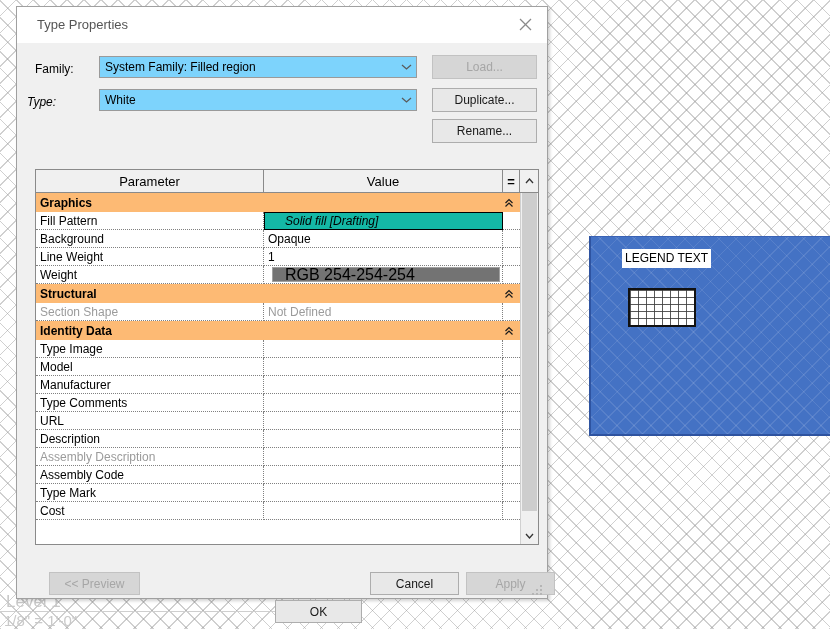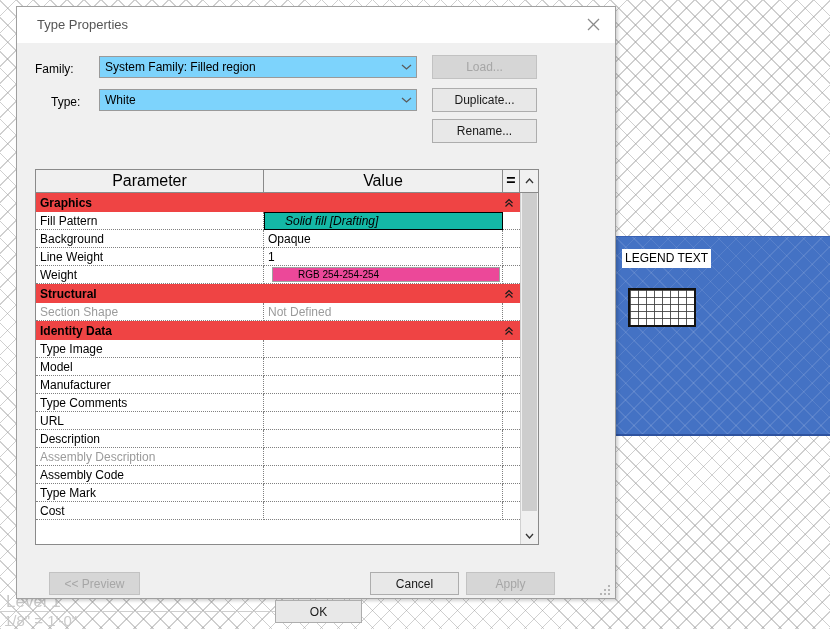--- a/index.html
+++ b/index.html
@@ -104,21 +104,21 @@
     font-family: "Liberation Sans", sans-serif;
     font-size: 15px;
     color: #c9c9c9;
     white-space: nowrap;
   }
 
   
   #dialog {
     position: absolute;
     left: 16px; top: 6px;
-    width: 600px; height: 593px;
+    width: 532px; height: 593px;
     background: #f0f0f0;
     border: 1px solid #a0a0a0;
     box-sizing: border-box;
     box-shadow: 2px 2px 3px rgba(0,0,0,.18);
   }
   #titlebar {
     height: 36px;
     background: #ffffff;
     position: relative;
     border-bottom: 1px solid #f0f0f0;
@@ -205,21 +205,21 @@
   }
   #grid-head {
     display: flex;
     height: 22px;
     flex: 0 0 auto;
     background: #f0f0f0;
     border-bottom: 1px solid #8a8a8a;
   }
   .hcell {
     display: flex; align-items: center; justify-content: center;
-    font-size: 16px; color: #000000;
+    font-size: 13px; color: #000000;
     border-right: 1px solid #8a8a8a;
     background: #f0f0f0;
     box-sizing: border-box;
   }
   .hcell.p { width: 228px; }
   .hcell.v { width: 239px; }
   .hcell.eq { width: 17px; font-weight: bold; }
   .hcell.sc { width: 18px; border-right: none; background: #f0f0f0; }
 
   #grid-body-wrap {
@@ -261,21 +261,21 @@
   .row .c-eq {
     width: 17px;
     box-sizing: border-box;
     border-bottom: 1px dotted #808080;
   }
   .row.disabled .c-param,
   .row.disabled .c-value { color: #9b9b9b; }
 
   .row.group {
     height: 19px;
-    background: #ef4444;
+    background: #fdba74;
     gap: 25px;
   }
   .row.group .g-label {
     flex: 1;
     padding-left: 4px;
     display: flex; align-items: center;
     font-size: 12px;
     font-weight: bold;
     color: #000000;
   }
@@ -293,24 +293,24 @@
     padding-left: 20px;
     font-style: italic;
   }
 
   
   .color-btn {
     margin: 1px 2px 1px 8px;
     height: 15px;
     flex: 1;
     border: 1px solid #a0a0a0;
-    background: #ec4899;
+    background: #737373;
     display: flex; align-items: center;
-    padding-left: 25px;
-    font-size: 10px;
+    padding-left: 12px;
+    font-size: 16px;
     color: #000000;
     box-sizing: border-box;
     overflow: hidden; white-space: nowrap;
   }
 
   
   #grid-scroll {
     width: 17px;
     background: #f0f0f0;
     border-left: 1px solid #d0d0d0;
@@ -373,21 +373,21 @@
   <div class="field-label" style="left:18px; top:55px;">Family:</div>
   <div class="combo" style="left:82px; top:49px; width:318px;">
     <div class="combo-text">System Family: Filled region</div>
     <div class="combo-arrow">
       <svg width="11" height="8" viewBox="0 0 11 8" aria-hidden="true">
         <polyline points="1,2 5.5,6 10,2" fill="none" stroke="#5a5a5a" stroke-width="1.3"></polyline>
       </svg>
     </div>
   </div>
 
-  <div class="field-label" style="left:34px; top:88px;">Type:</div>
+  <div class="field-label" style="left:10px; top:88px;font-style:italic;">Type:</div>
   <div class="combo" style="left:82px; top:82px; width:318px;">
     <div class="combo-text">White</div>
     <div class="combo-arrow">
       <svg width="11" height="8" viewBox="0 0 11 8" aria-hidden="true">
         <polyline points="1,2 5.5,6 10,2" fill="none" stroke="#5a5a5a" stroke-width="1.3"></polyline>
       </svg>
     </div>
   </div>
 
   <div class="btn disabled" style="left:415px; top:48px; width:105px; height:24px;text-align:right;">Load...</div>

